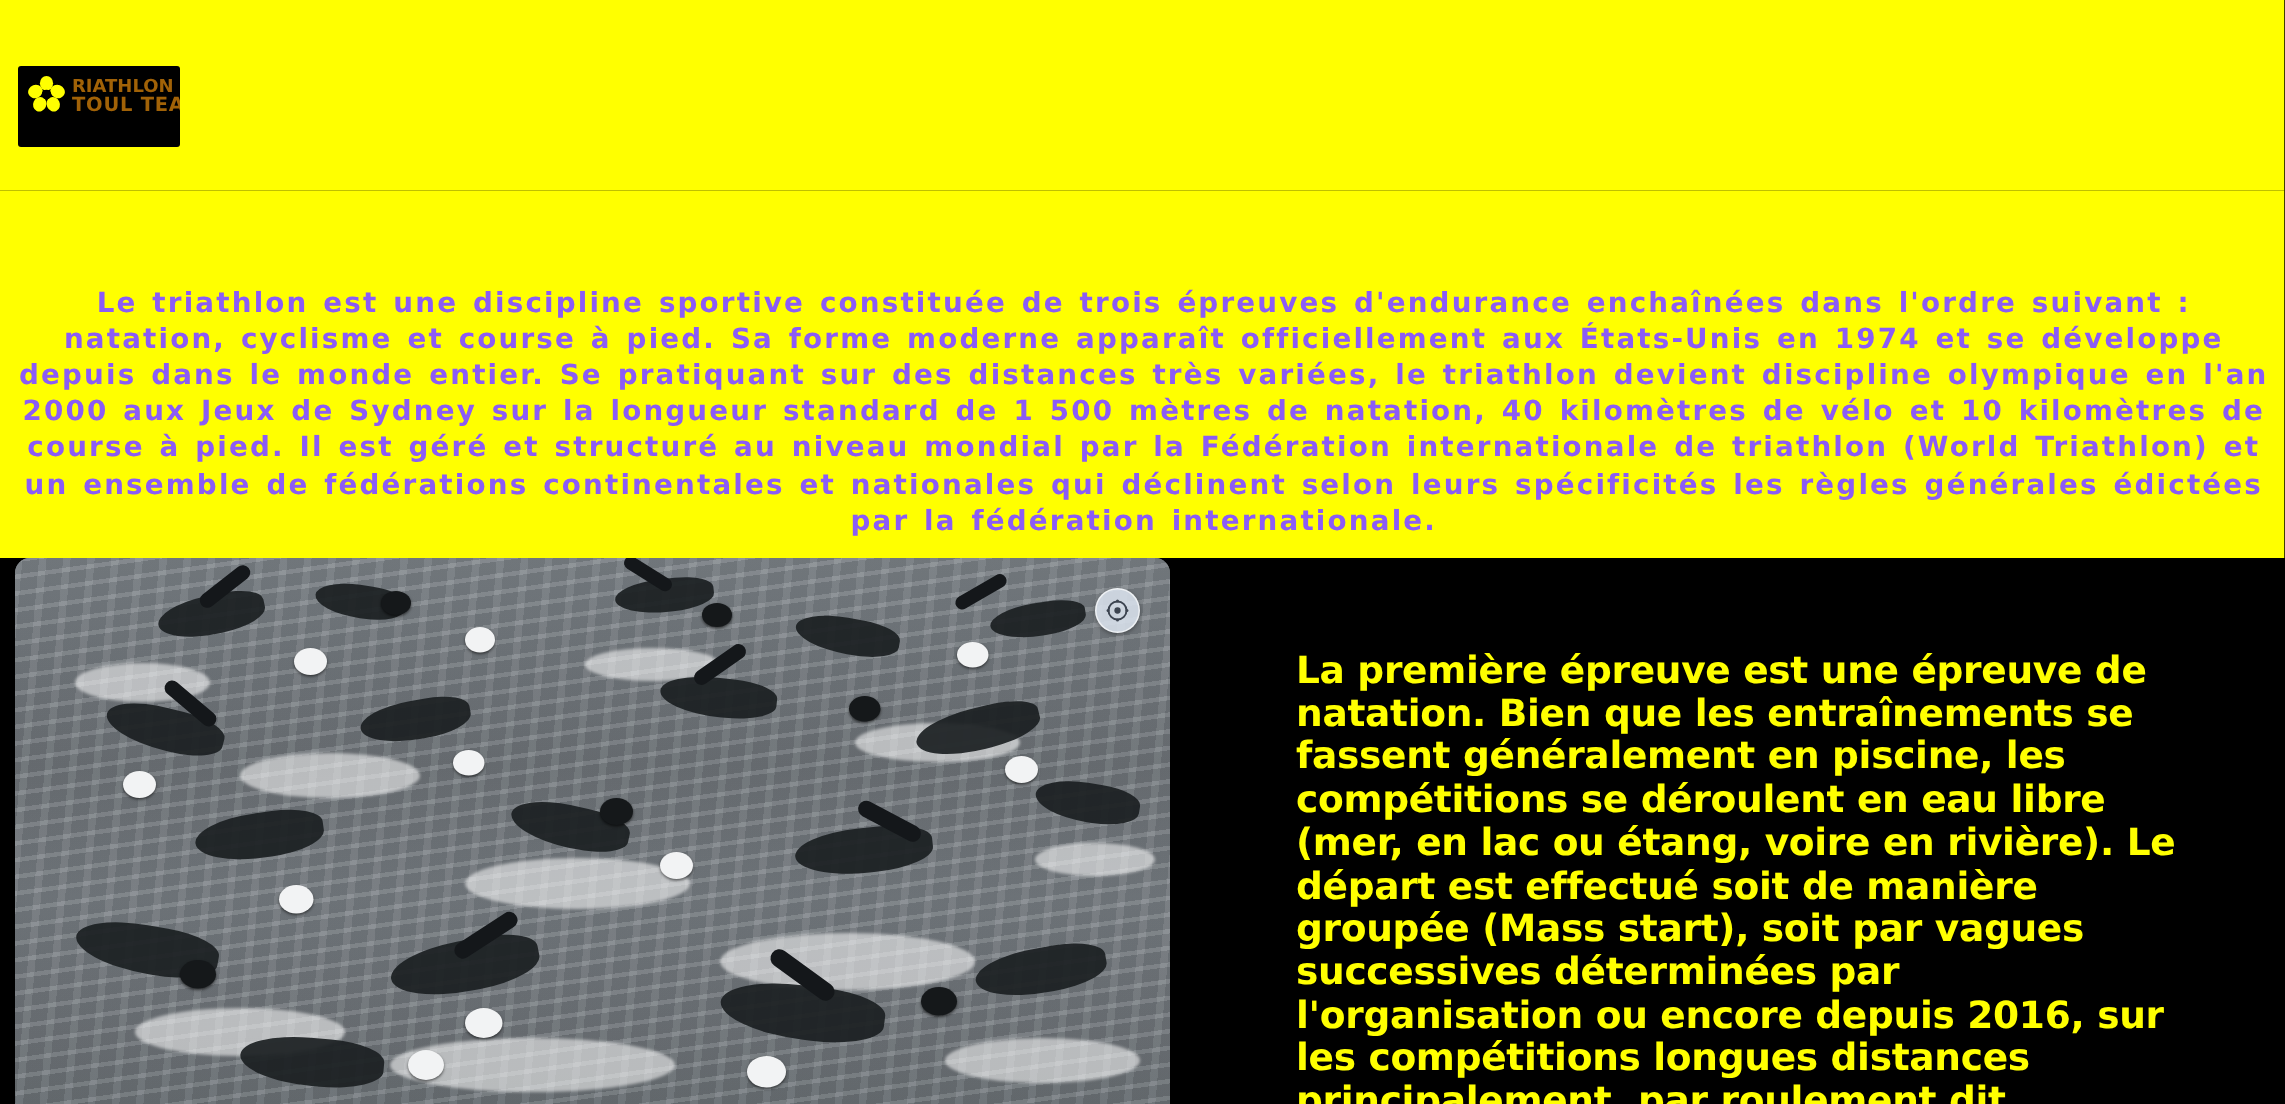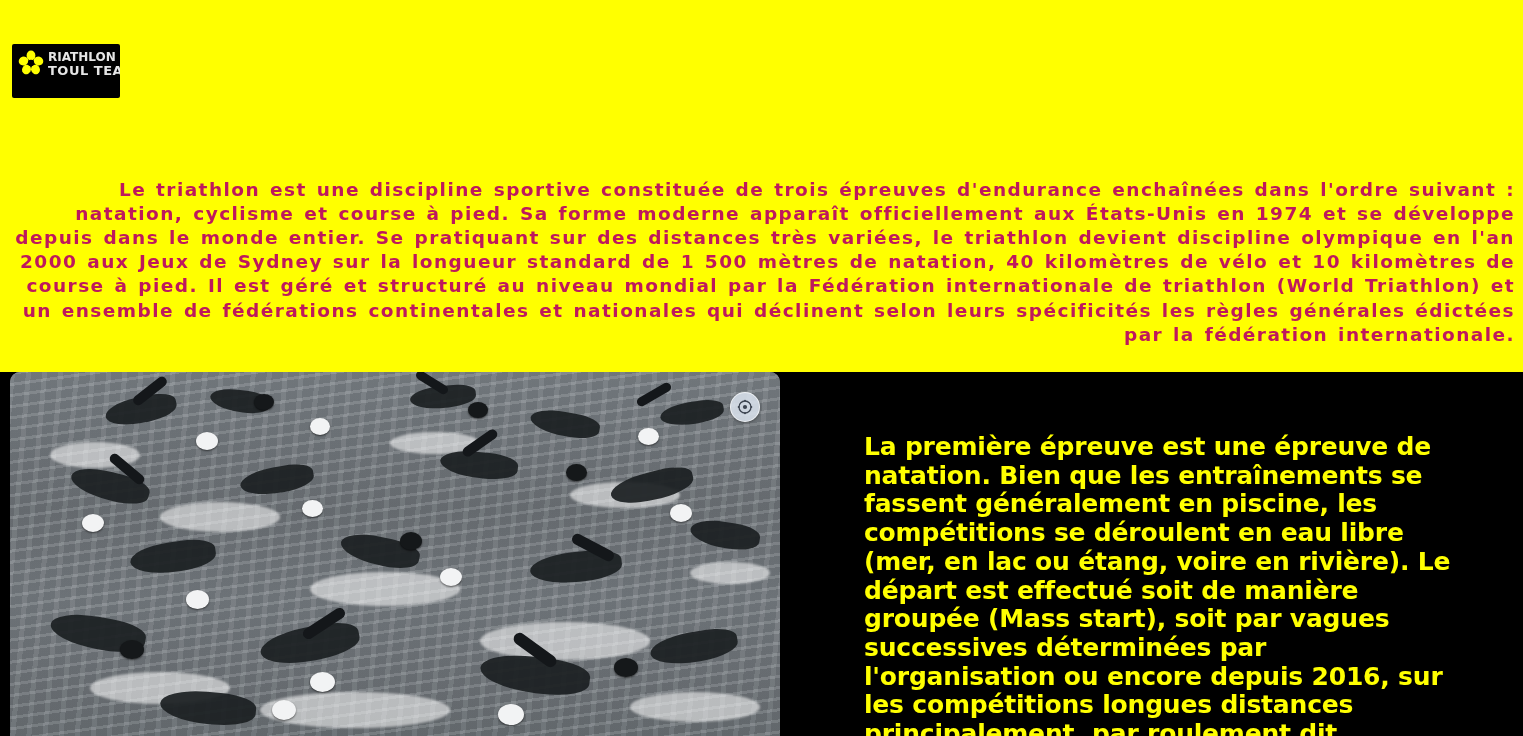--- a/index.html
+++ b/index.html
@@ -36,21 +36,21 @@
     position: absolute;
     left: 6px;
     top: 6px;
     width: 26px;
     height: 26px;
   }
   .logo-text {
     position: absolute;
     left: 36px;
     top: 7px;
-    color: #e5e5e5;
+    color: #a16207;
     font-family: "DejaVu Sans", sans-serif;
     font-weight: bold;
     font-size: 12px;
     line-height: 13px;
     letter-spacing: 0px;
     white-space: nowrap;
   }
   .logo-text .l2 {
     display: block;
     font-size: 13px;
@@ -73,30 +73,30 @@
   .intro-band {
     position: relative;
     width: 1523px;
     height: 245px;
     background: #ffff00;
     box-sizing: border-box;
   }
   .intro-text {
     position: absolute;
     left: 10px;
-    top: 32px;
+    top: 45px;
     width: 1505px;
-    color: #be185d;
+    color: #8b5cf6;
     font-family: "DejaVu Sans", sans-serif;
     font-weight: bold;
     font-size: 18.5px;
     line-height: 24.2px;
     letter-spacing: 1.45px;
     word-spacing: 2px;
-    text-align: right;
+    text-align: center;
   }
 
   
   .content {
     position: relative;
     width: 1523px;
     height: 272px;
     background: #000000;
   }
   .photo-wrap {

